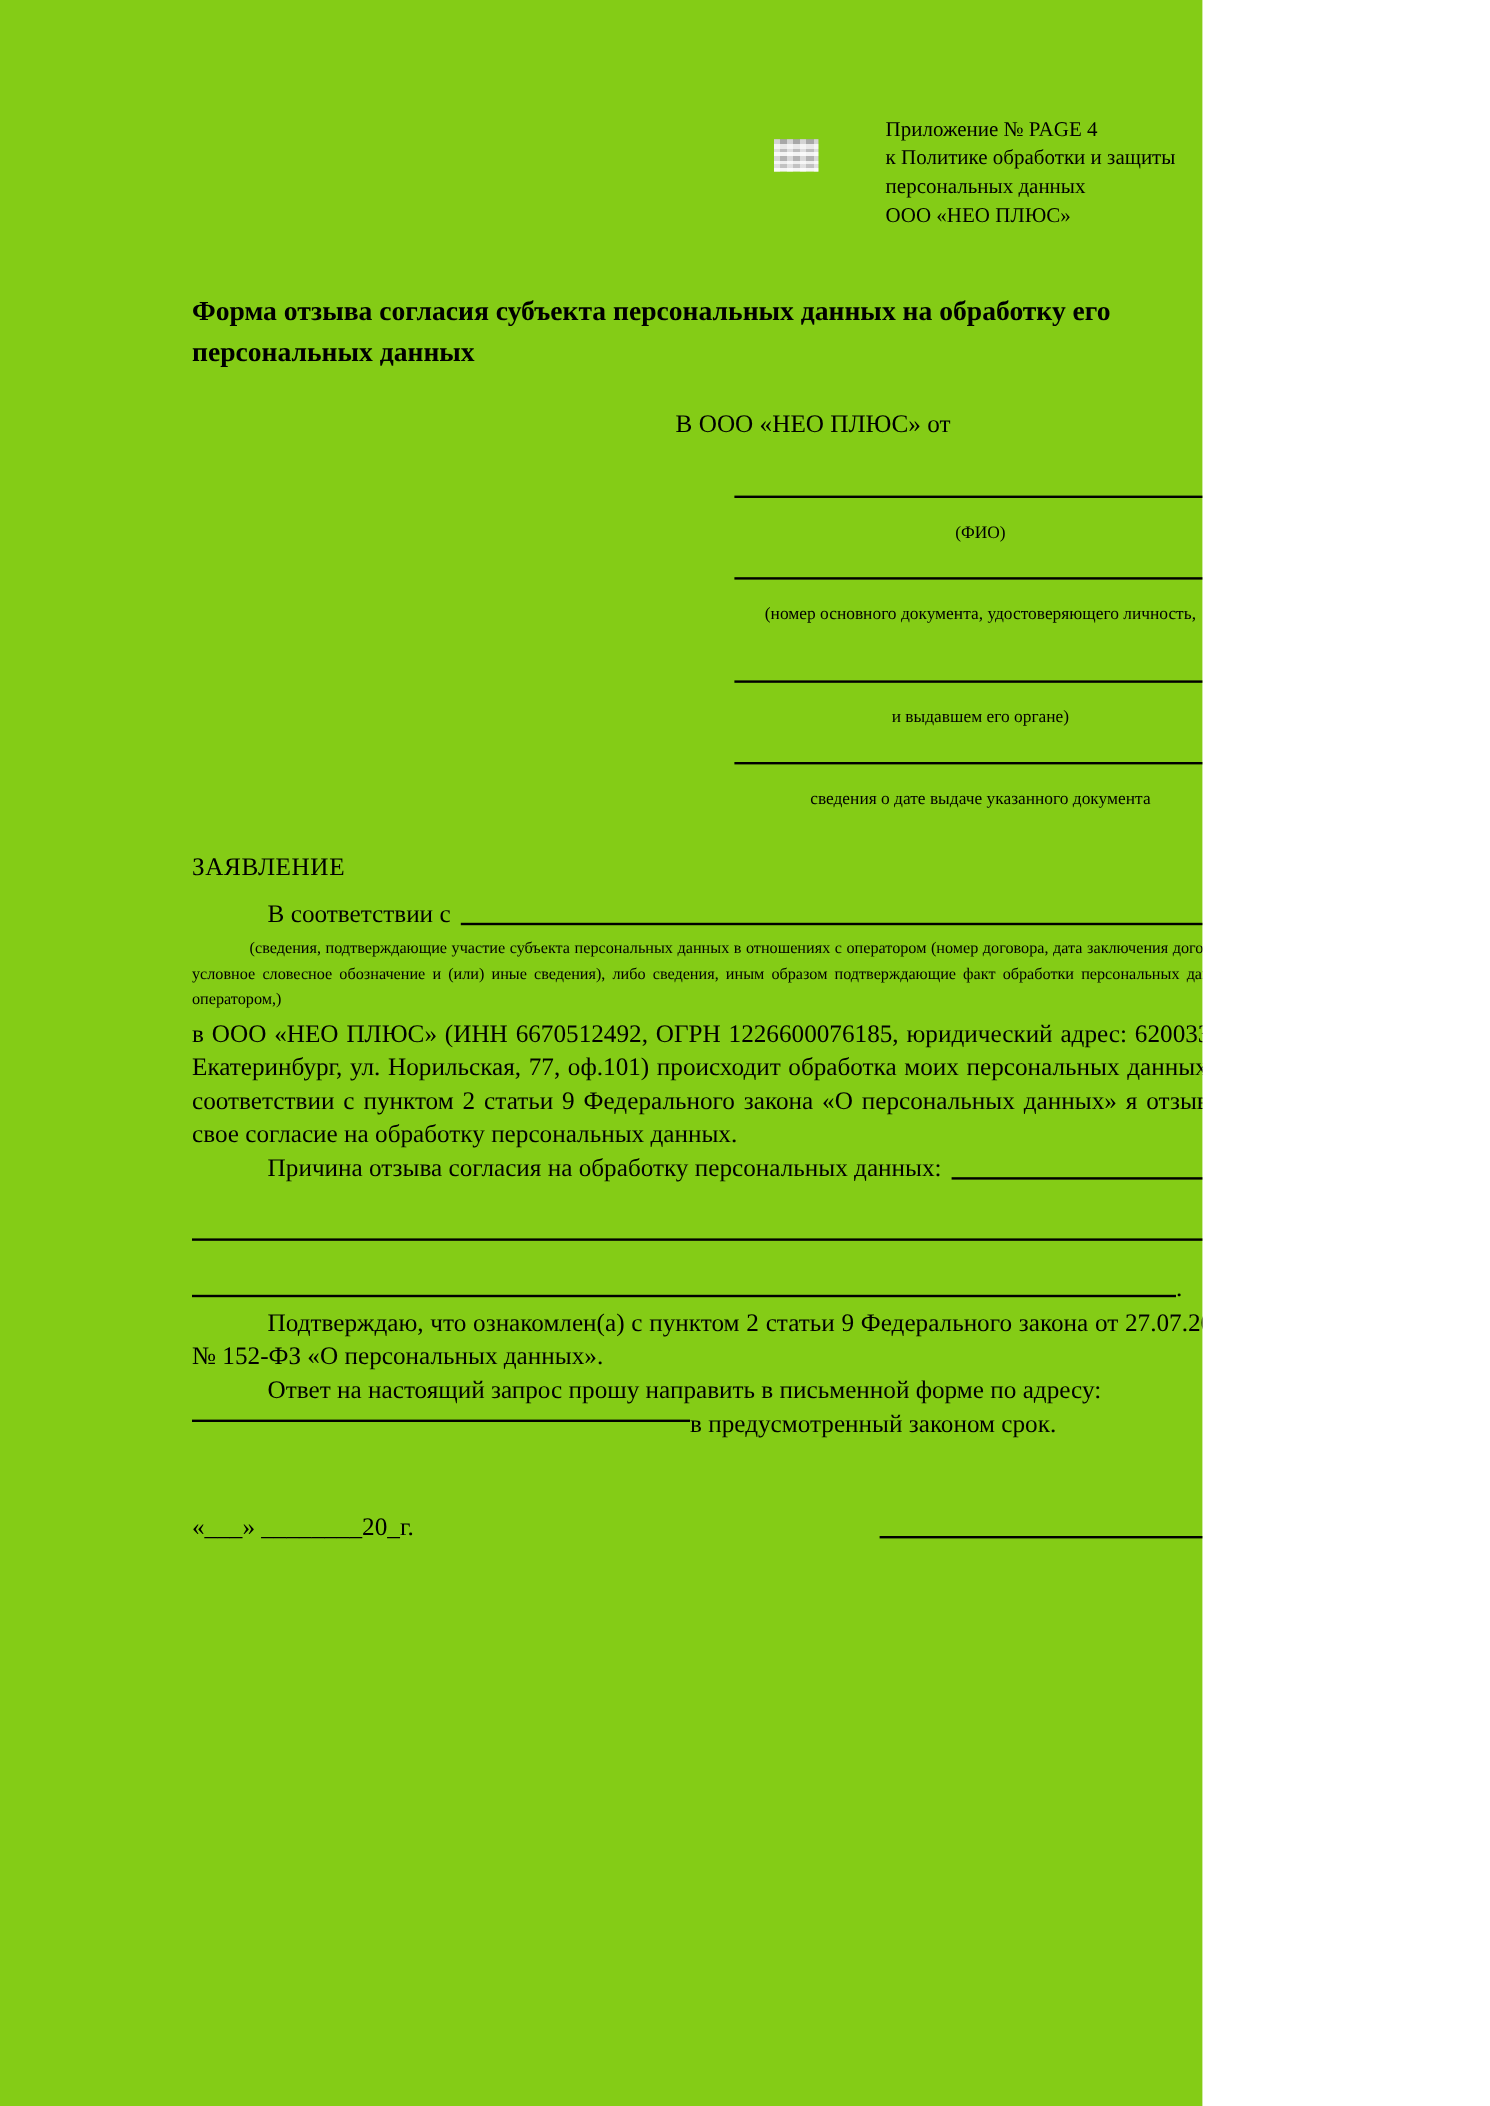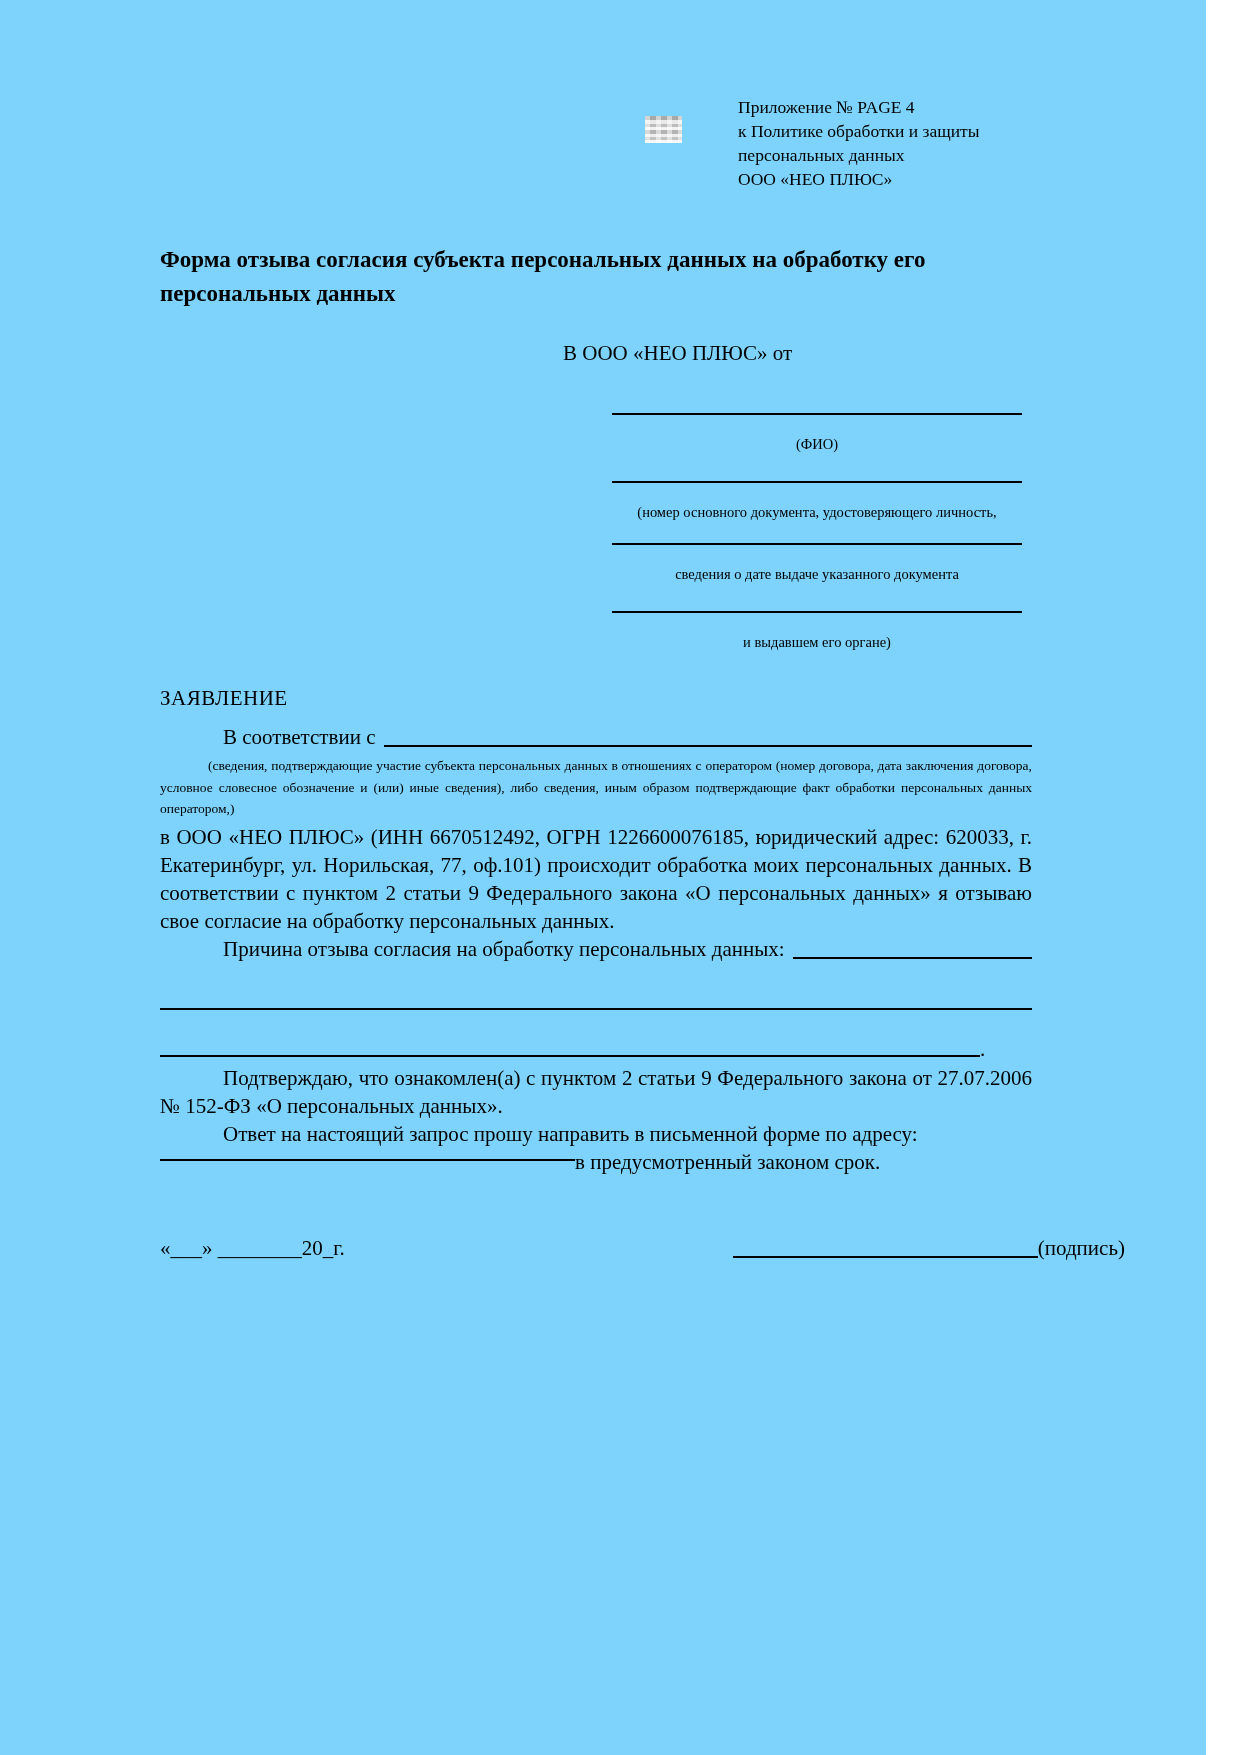--- a/index.html
+++ b/index.html
@@ -1,20 +1,20 @@
 <!DOCTYPE html>
 <html><head>
 <meta charset="utf-8">
 <style>
   html,body { margin:0; padding:0; background:#ffffff; }
   .page {
     position:relative;
-    width:1206px;
+    width:1002px;
     height:1755px;
-    background:#7dd3fc;
+    background:#84cc16;
     color:#000000;
     font-family:"Liberation Serif","DejaVu Serif",serif;
     overflow:hidden;
   }
   .marker-icon {
     position:absolute;
     left:645px; top:116px;
     width:37px; height:27px;
     background-image:
       repeating-linear-gradient(90deg, rgba(255,255,255,0.5) 0 5px, rgba(255,255,255,0) 5px 11px),
@@ -23,21 +23,21 @@
   .content { position:absolute; left:160px; top:0; width:872px; }
 
   .header-block { margin-left:578px; padding-top:95px; font-size:17.5px; line-height:24px; }
 
   .title { margin-top:52px; font-size:23px; font-weight:bold; line-height:34px; }
 
   .to-line { margin-top:30px; margin-left:403px; font-size:21px; }
 
   .fields { margin-left:452px; width:410px; margin-top:46px; }
   .field-row { margin-bottom:26px; }
-  .field-row.mb-lg { margin-bottom:20px; }
+  .field-row.mb-lg { margin-bottom:44px; }
   .field-line { border-bottom:2px solid #000; height:1px; }
   .field-caption { text-align:center; font-size:14.5px; line-height:19px; padding-top:20px; }
 
   .statement-heading { text-align:left; font-size:21px; margin-top:34px; letter-spacing:0.5px; }
 
   .intro-row { display:flex; align-items:flex-end; margin-top:12px; font-size:21px; line-height:28px; }
   .intro-row .lbl { padding-left:63px; white-space:nowrap; }
   .fill { flex:1; border-bottom:2px solid #000; margin-left:8px; margin-bottom:4px; height:1px; }
 
   .footnote { margin-top:4px; font-size:13.5px; line-height:21.5px; text-align:justify; text-indent:48px; }
@@ -85,25 +85,25 @@
       <div class="field-row">
         <div class="field-line"></div>
         <div class="field-caption">(ФИО)</div>
       </div>
       <div class="field-row mb-lg">
         <div class="field-line"></div>
         <div class="field-caption">(номер основного документа, удостоверяющего личность,</div>
       </div>
       <div class="field-row">
         <div class="field-line"></div>
-        <div class="field-caption">сведения о дате выдаче указанного документа</div>
+        <div class="field-caption">и выдавшем его органе)</div>
       </div>
       <div class="field-row">
         <div class="field-line"></div>
-        <div class="field-caption">и выдавшем его органе)</div>
+        <div class="field-caption">сведения о дате выдаче указанного документа</div>
       </div>
     </div>
 
     <div class="statement-heading">ЗАЯВЛЕНИЕ</div>
 
     <div class="intro-row">
       <span class="lbl">В соответствии с</span>
       <span class="fill"></span>
     </div>
 

